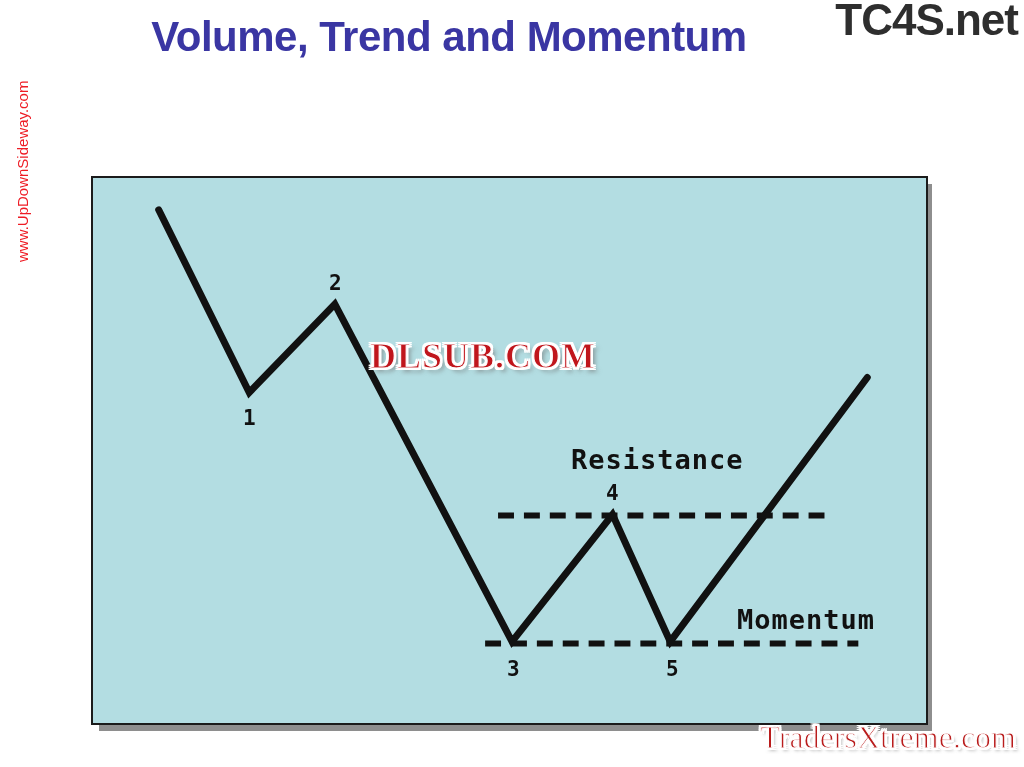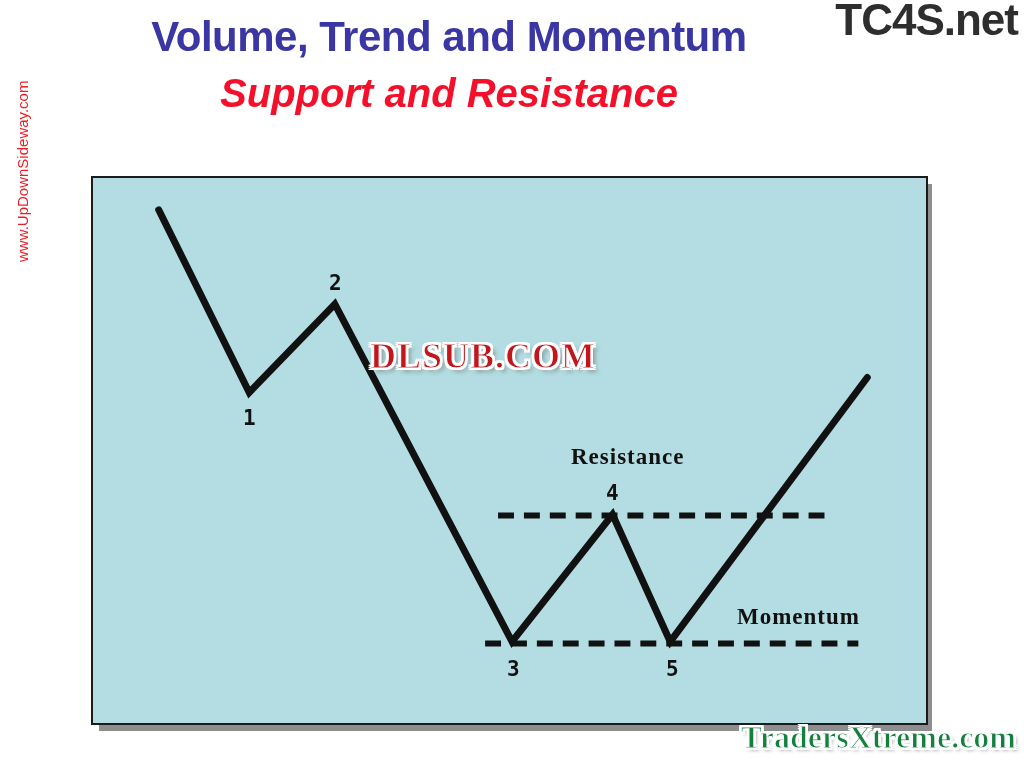--- a/index.html
+++ b/index.html
@@ -87,24 +87,24 @@
     text-shadow:
       2px 0 0 #ffffff, -2px 0 0 #ffffff, 0 2px 0 #ffffff, 0 -2px 0 #ffffff,
       2px 2px 0 #ffffff, -2px -2px 0 #ffffff, 2px -2px 0 #ffffff, -2px 2px 0 #ffffff,
       4px 4px 4px rgba(110,110,110,0.6);
   }
   #wm-tradersxtreme {
     position: absolute;
     right: 8px;
     top: 718px;
     font-family: "Liberation Serif", serif;
-    font-weight: bold;
+    font-weight: normal;
     font-size: 32px;
     line-height: 38px;
-    color: #15803d;
+    color: #b91c1c;
     z-index: 14;
     -webkit-text-stroke: 1px #ffffff;
     text-shadow:
       2px 0 0 #ffffff, -2px 0 0 #ffffff, 0 2px 0 #ffffff, 0 -2px 0 #ffffff,
       2px 2px 0 #ffffff, -2px -2px 0 #ffffff, 2px -2px 0 #ffffff, -2px 2px 0 #ffffff,
       3px 3px 3px rgba(120,120,120,0.5);
   }
 
   
   #chart-shadow {
@@ -138,28 +138,27 @@
   }
   .chart-label {
     position: absolute;
     font-family: "DejaVu Sans Mono", "Liberation Mono", monospace;
     font-weight: bold;
     color: #111111;
     white-space: nowrap;
     z-index: 6;
   }
   .pt-label { font-size: 21px; }
-  .zone-label { font-size: 23px; letter-spacing: 1px; font-family: Liberation Serif, serif; }
+  .zone-label { font-size: 27px; letter-spacing: 1px; }
 </style>
 </head>
 <body>
 
 <div id="title-block">
   <div id="slide-title">Volume, Trend and Momentum</div>
-  <div id="slide-subtitle">Support and Resistance</div>
 </div>
 
 <div id="wm-tc4s">TC4S.net</div>
 <div id="wm-updownsideway">www.UpDownSideway.com</div>
 <div id="wm-dlsub">DLSUB.COM</div>
 <div id="wm-tradersxtreme">TradersXtreme.com</div>
 
 <div id="chart-shadow"></div>
 <div id="chart-panel">
   <svg id="chart-svg" viewBox="0 0 837 549" preserveAspectRatio="none">

